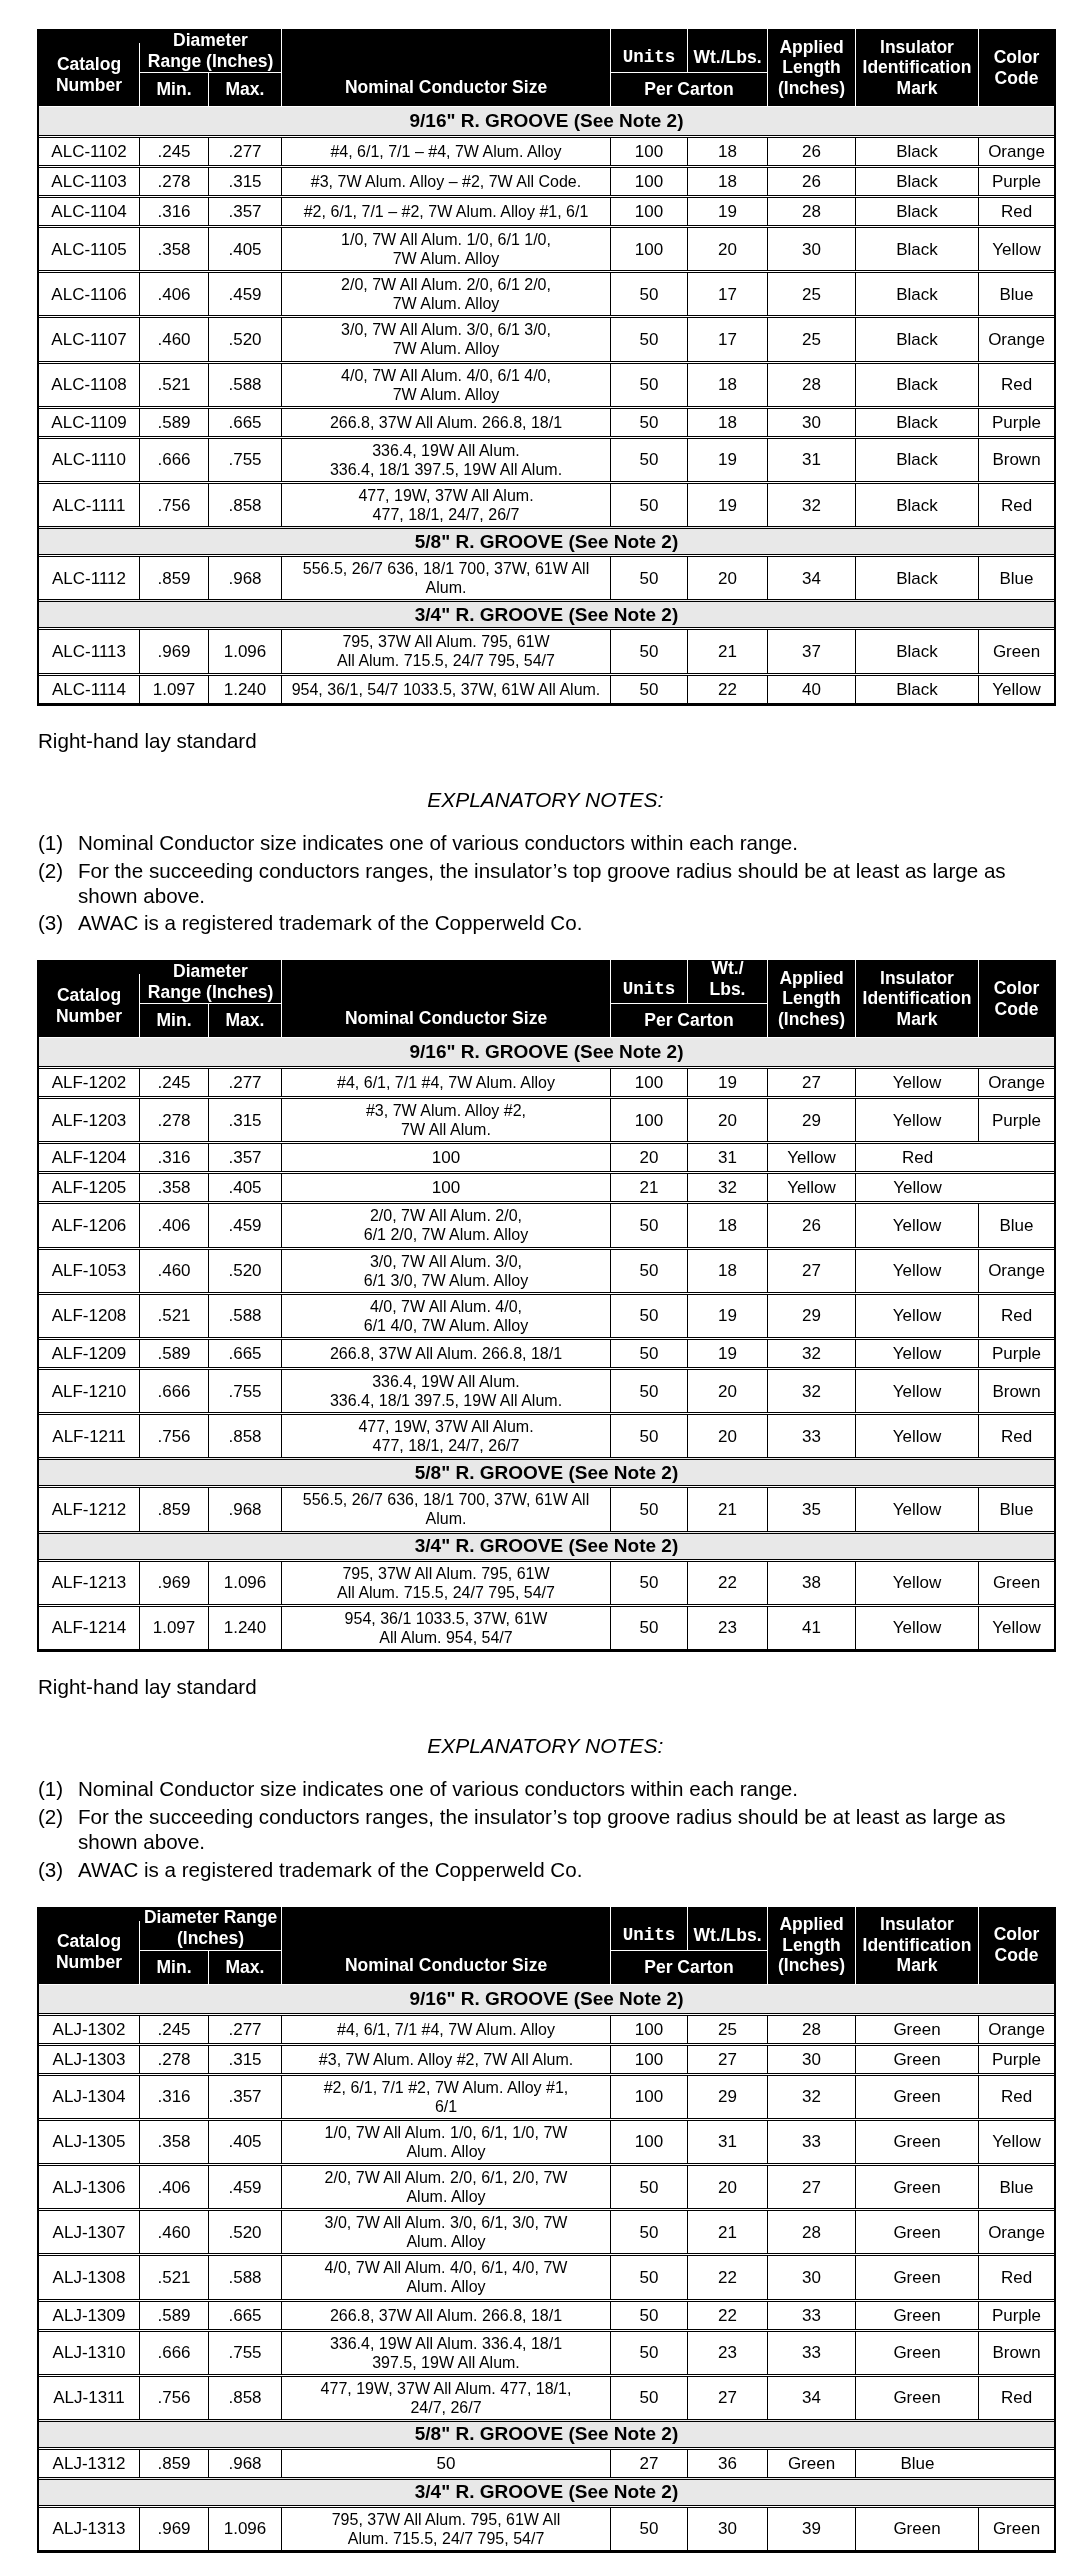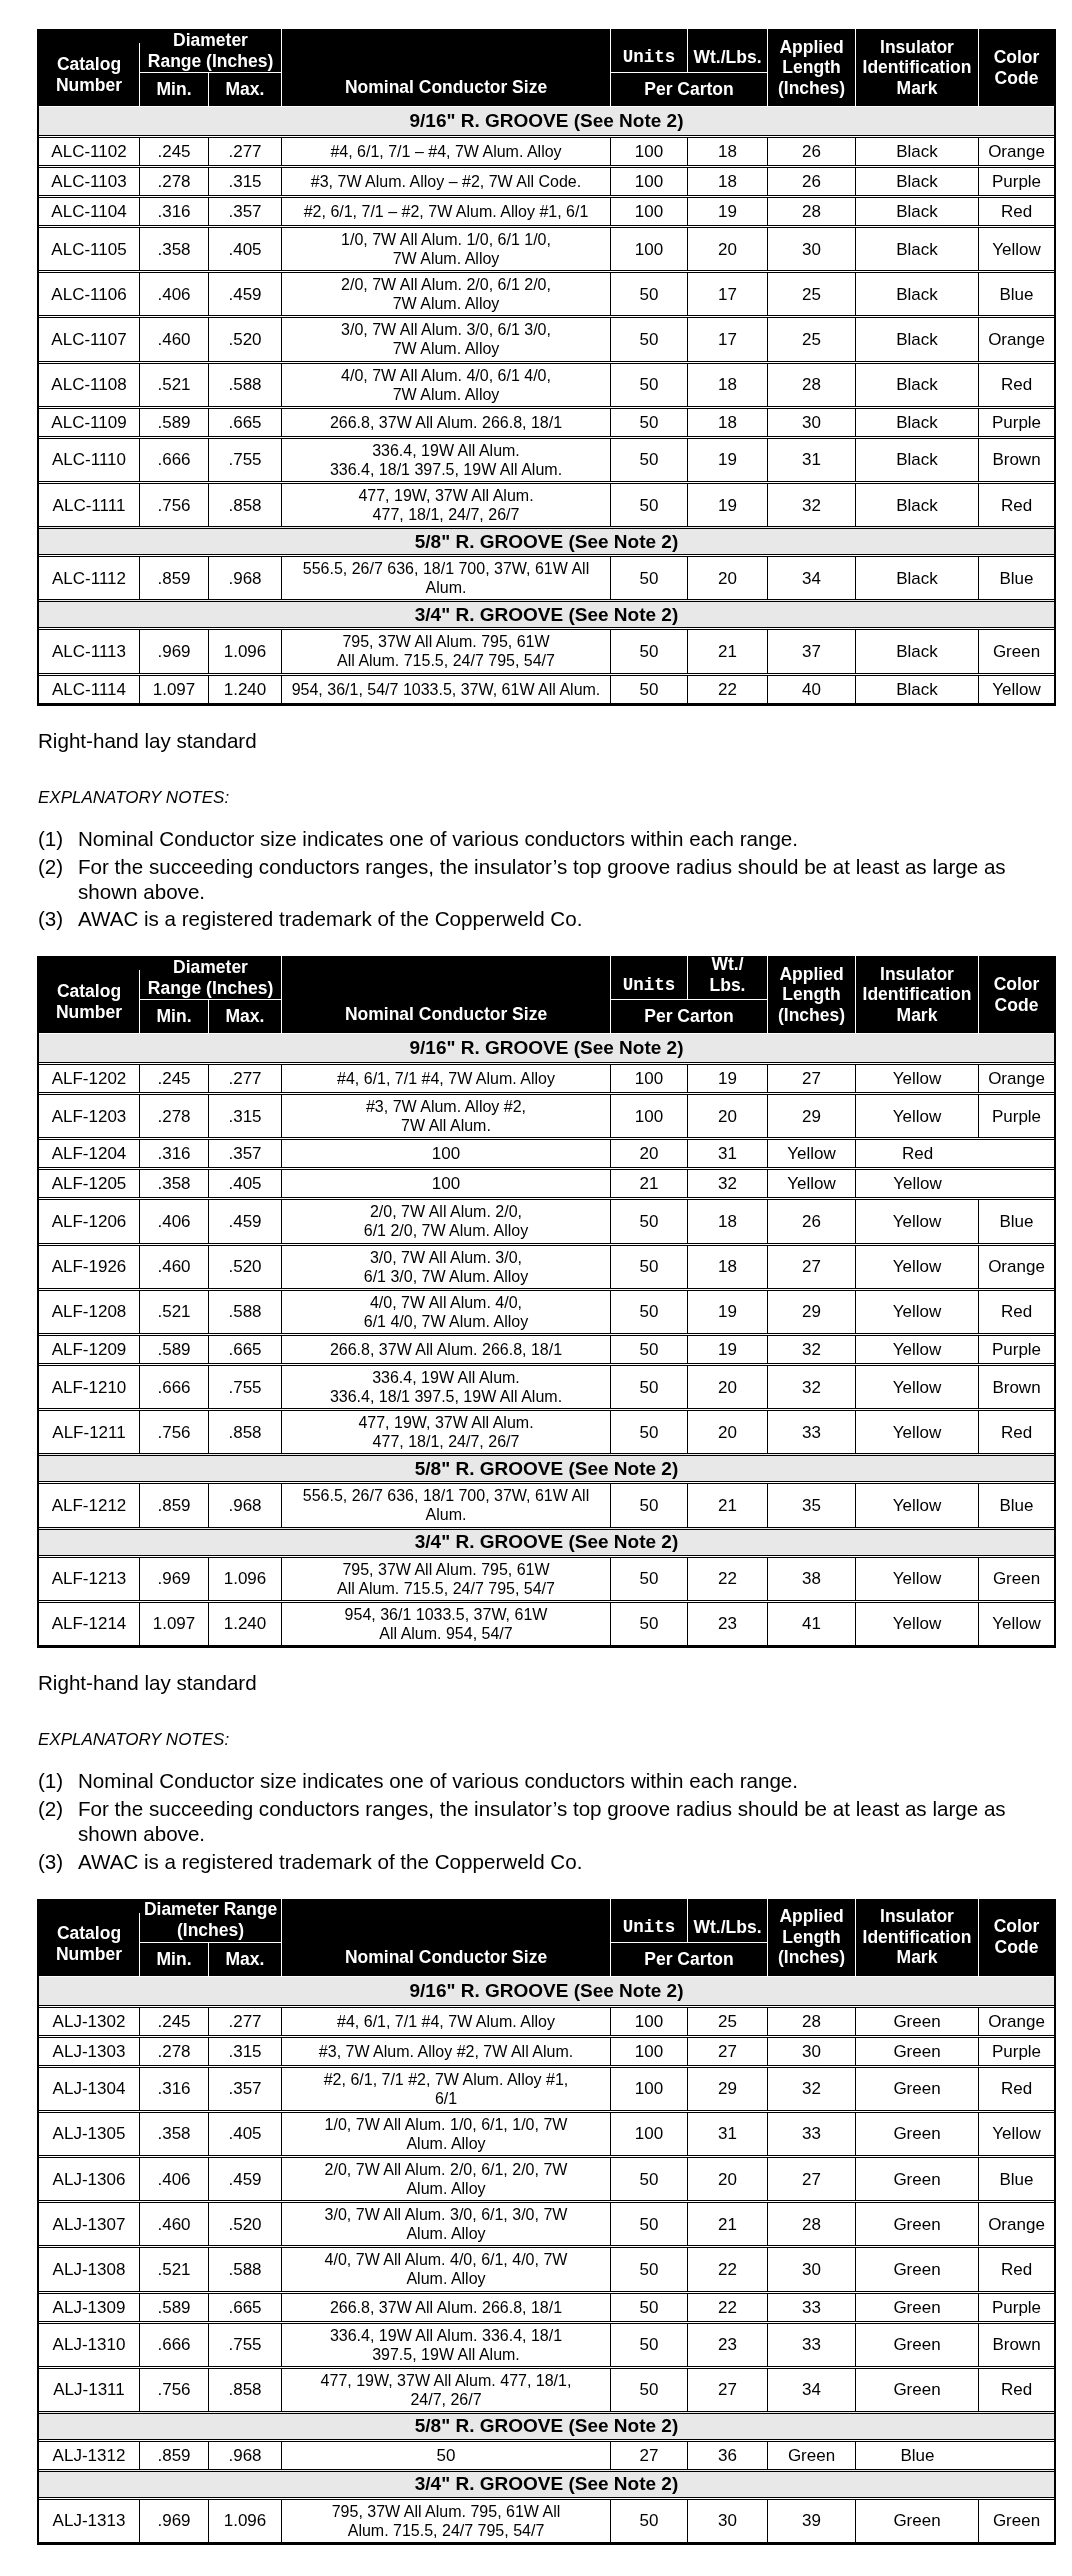--- a/index.html
+++ b/index.html
@@ -55,21 +55,21 @@
     display: flex; align-items: center; justify-content: center;
     text-align: center; white-space: pre-line;
     min-height: 27px; padding: 2.1px 2.6px;
     font-size: 17px; line-height: 19px;
   }
   .c:last-child { border-right: none; }
   .c3 { font-size: 16px; }
 
   
   .lay { margin: 23px 0 0 1px; font-size: 20.6px; }
-  .notes-title { margin: 35px 0 0 1px; font-size: 17px; font-style: italic; }
+  .notes-title { margin: 35px 0 0 1px; font-size: 21px; font-style: italic; text-align: center; }
   .notes {
     margin: 18.5px 0 0 1px;
     display: grid; grid-template-columns: 40px auto;
     row-gap: 2.6px;
     font-size: 20.6px; line-height: 25px;
   }
 </style>
 </head>
 <body>
 
@@ -334,21 +334,21 @@
           <div class="c c2">.459</div>
           <div class="c c3">2/0, 7W All Alum. 2/0,
 6/1 2/0, 7W Alum. Alloy</div>
           <div class="c c4">50</div>
           <div class="c c5">18</div>
           <div class="c c6">26</div>
           <div class="c c7">Yellow</div>
           <div class="c c8">Blue</div>
         </div>
         <div class="row">
-          <div class="c c0">ALF-1926</div>
+          <div class="c c0">ALF-1053</div>
           <div class="c c1">.460</div>
           <div class="c c2">.520</div>
           <div class="c c3">3/0, 7W All Alum. 3/0,
 6/1 3/0, 7W Alum. Alloy</div>
           <div class="c c4">50</div>
           <div class="c c5">18</div>
           <div class="c c6">27</div>
           <div class="c c7">Yellow</div>
           <div class="c c8">Orange</div>
         </div>

